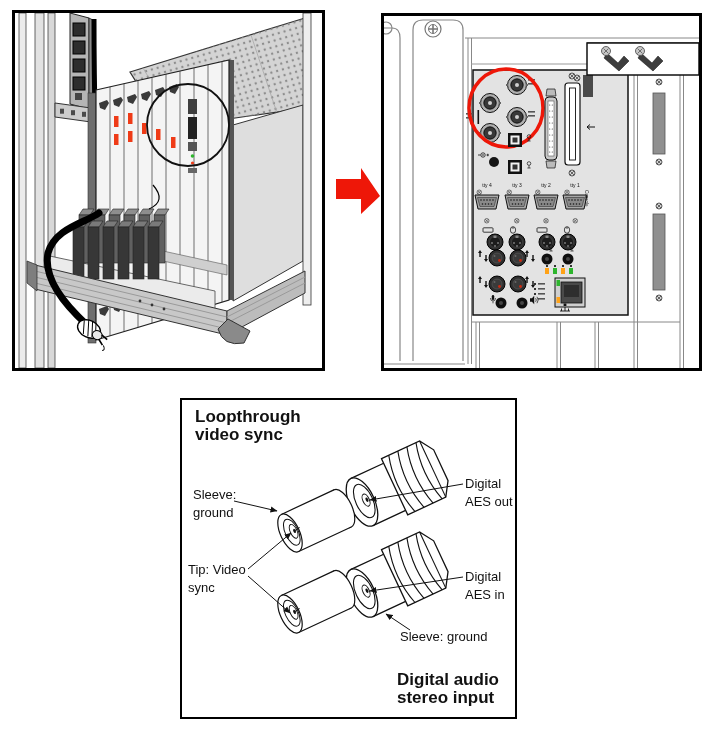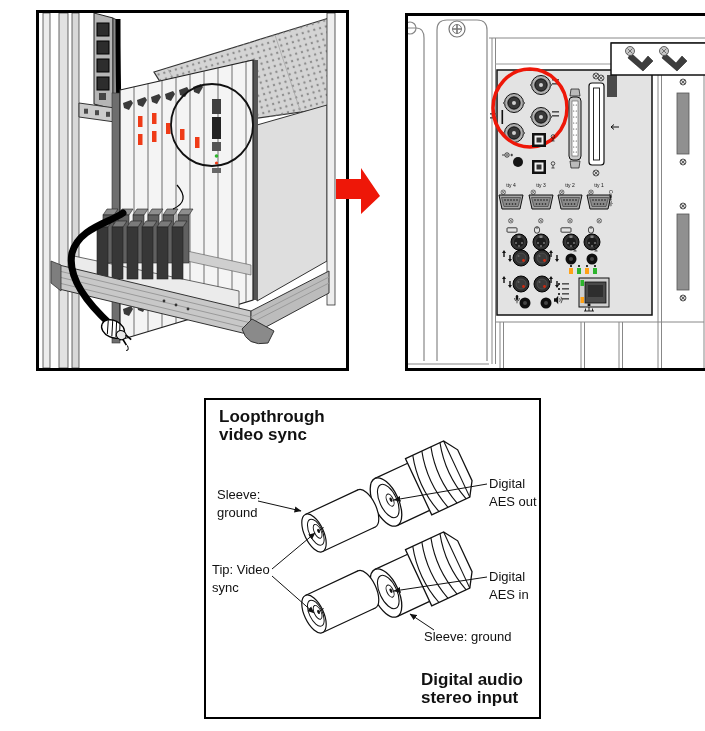--- a/index.html
+++ b/index.html
@@ -1,18 +1,18 @@
 <!DOCTYPE html>
 <html><head>
 <meta charset="utf-8">
 <style>
   html,body{margin:0;padding:0;background:#fff;}
   .page{position:relative;width:705px;height:731px;background:#fff;overflow:hidden;
         font-family:"Liberation Sans","DejaVu Sans",sans-serif;}
-  .figbox{position:absolute;background:#fff;box-sizing:border-box;margin-left:24px;}
+  .figbox{position:absolute;background:#fff;box-sizing:border-box;}
   #fig-rack{left:12px;top:10px;width:313px;height:361px;border:3px solid #000;}
   #fig-panel{left:381px;top:13px;width:321px;height:358px;border:3px solid #000;}
   #fig-bnc{left:180px;top:398px;width:337px;height:321px;border:2px solid #000;}
   #red-arrow-wrap{position:absolute;left:334px;top:166px;width:47px;height:50px;}
   svg{display:block;}
   svg text{font-family:"Liberation Sans","DejaVu Sans",sans-serif;fill:#111;}
   .t-title{font-size:17px;font-weight:bold;}
   .t-label{font-size:13px;}
   .t-tiny{font-size:5px;}
   .t-tiny2{font-size:4.5px;}

